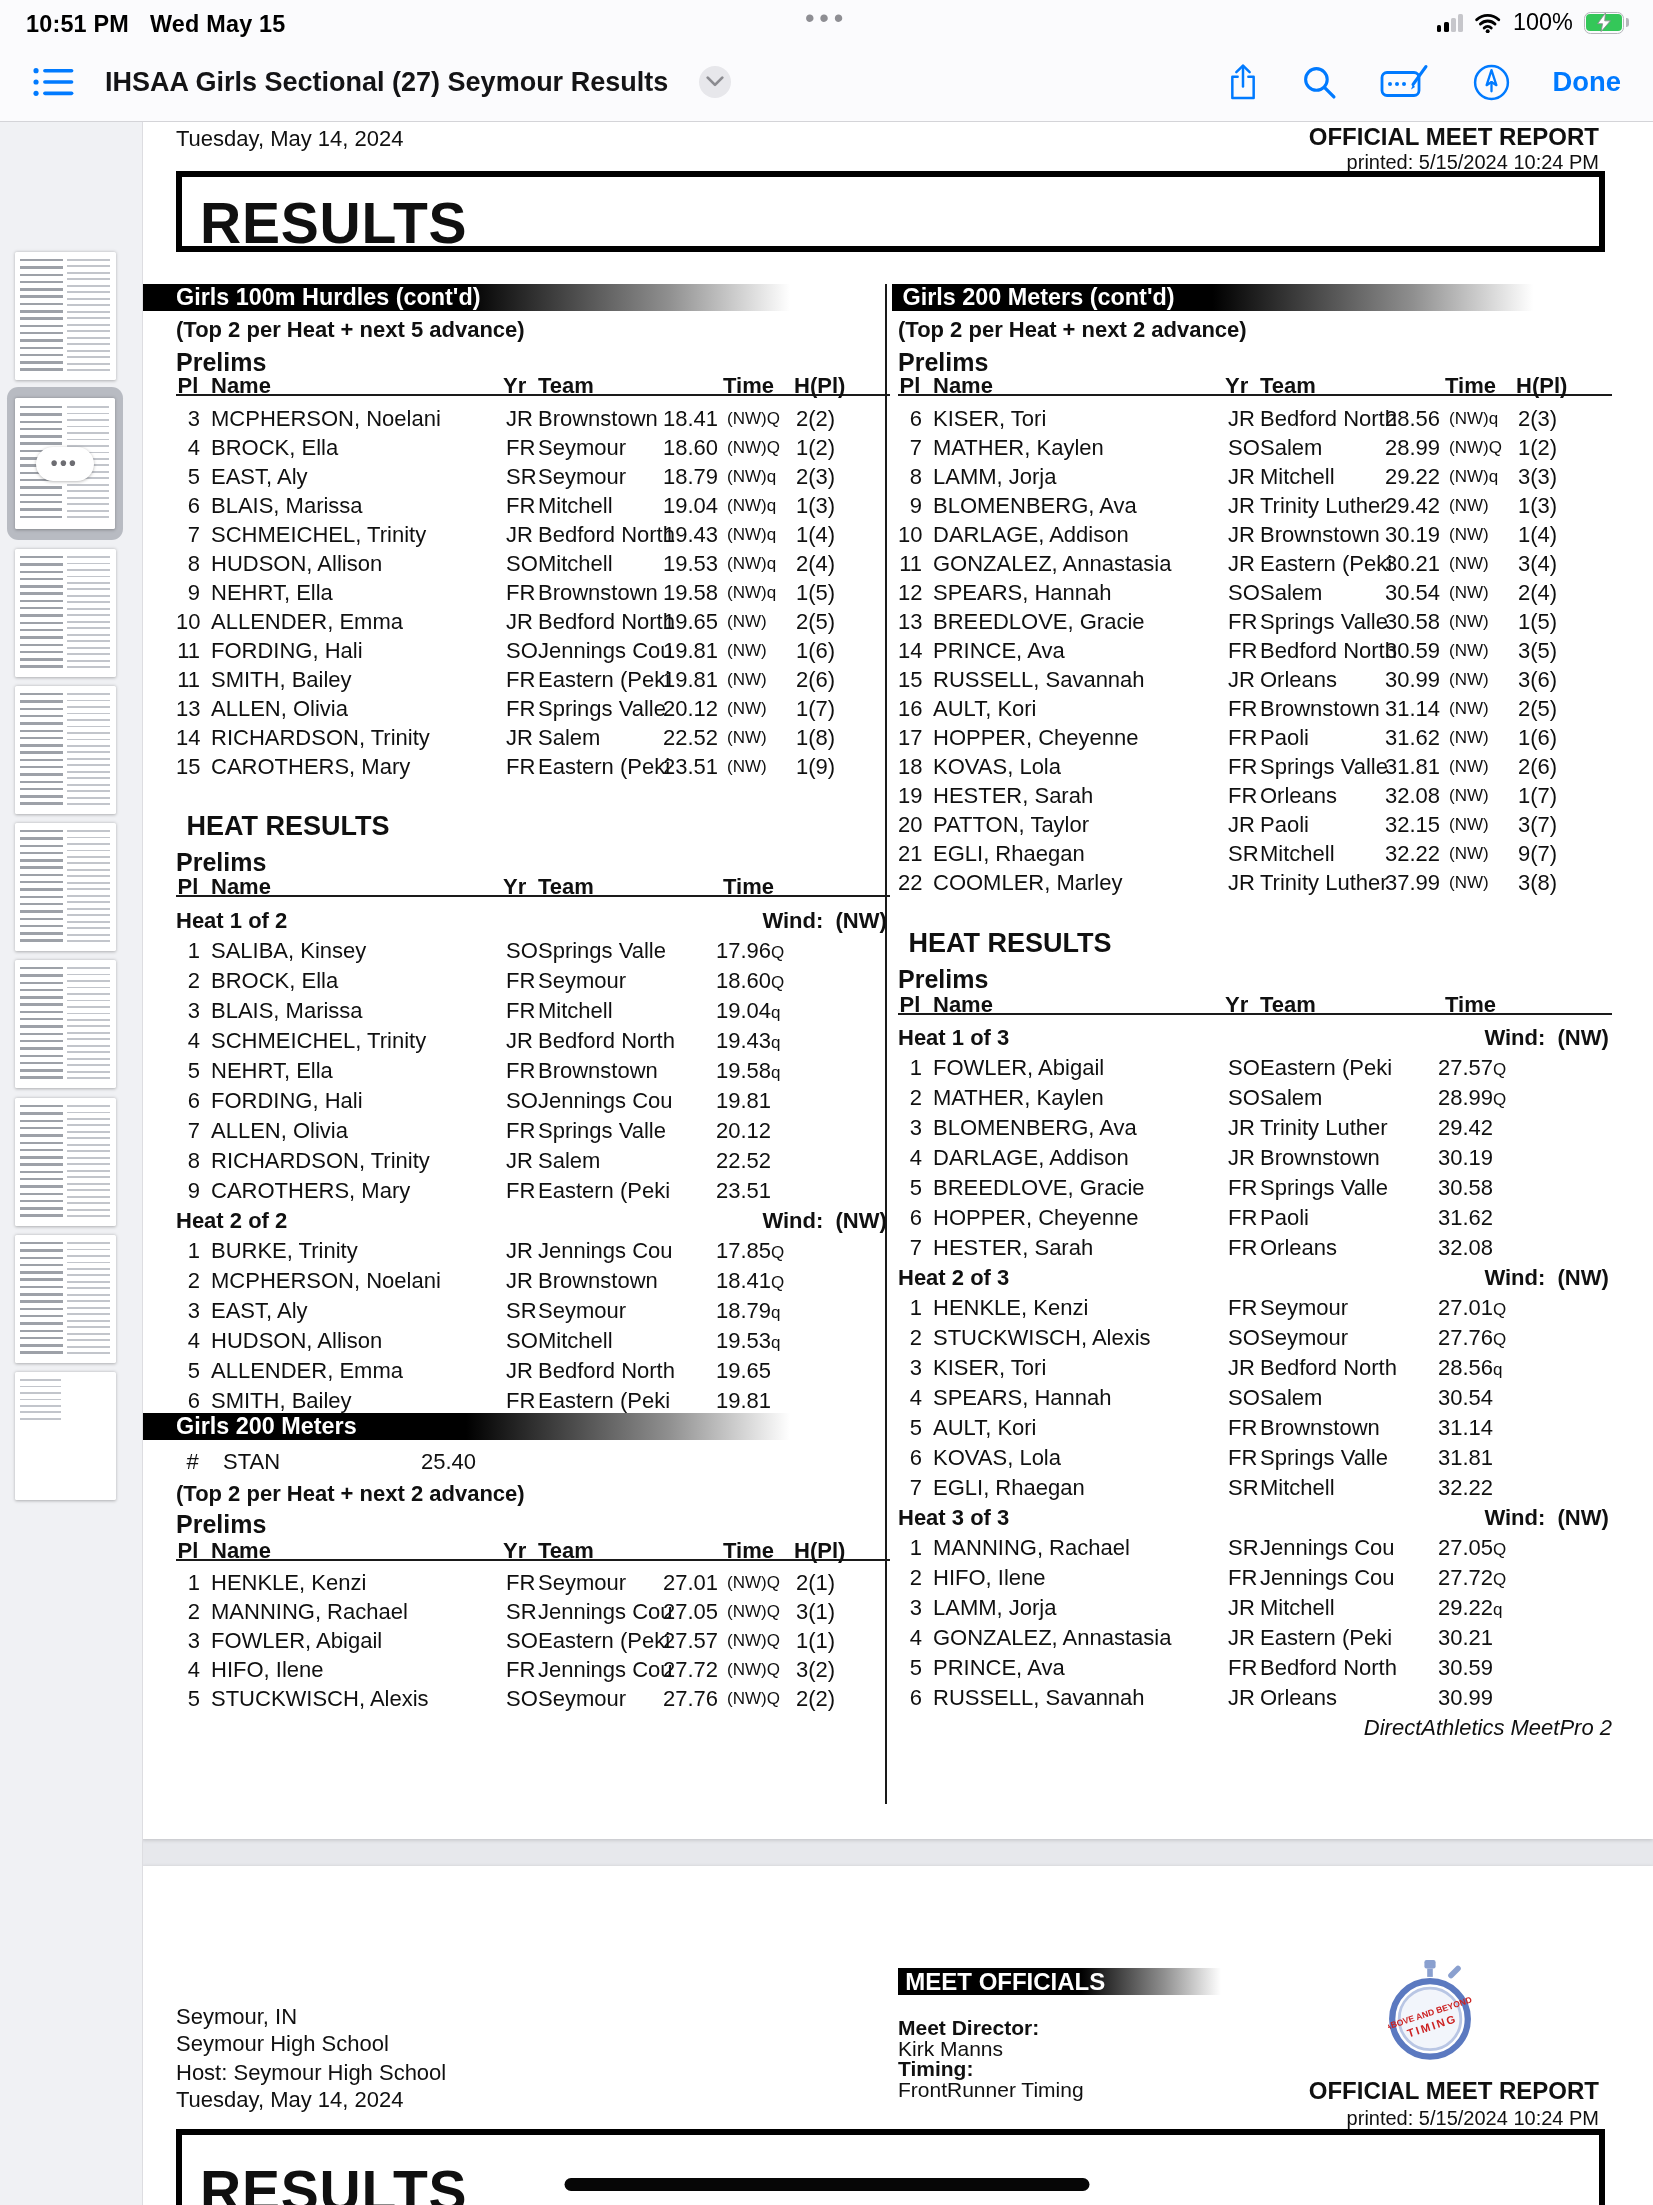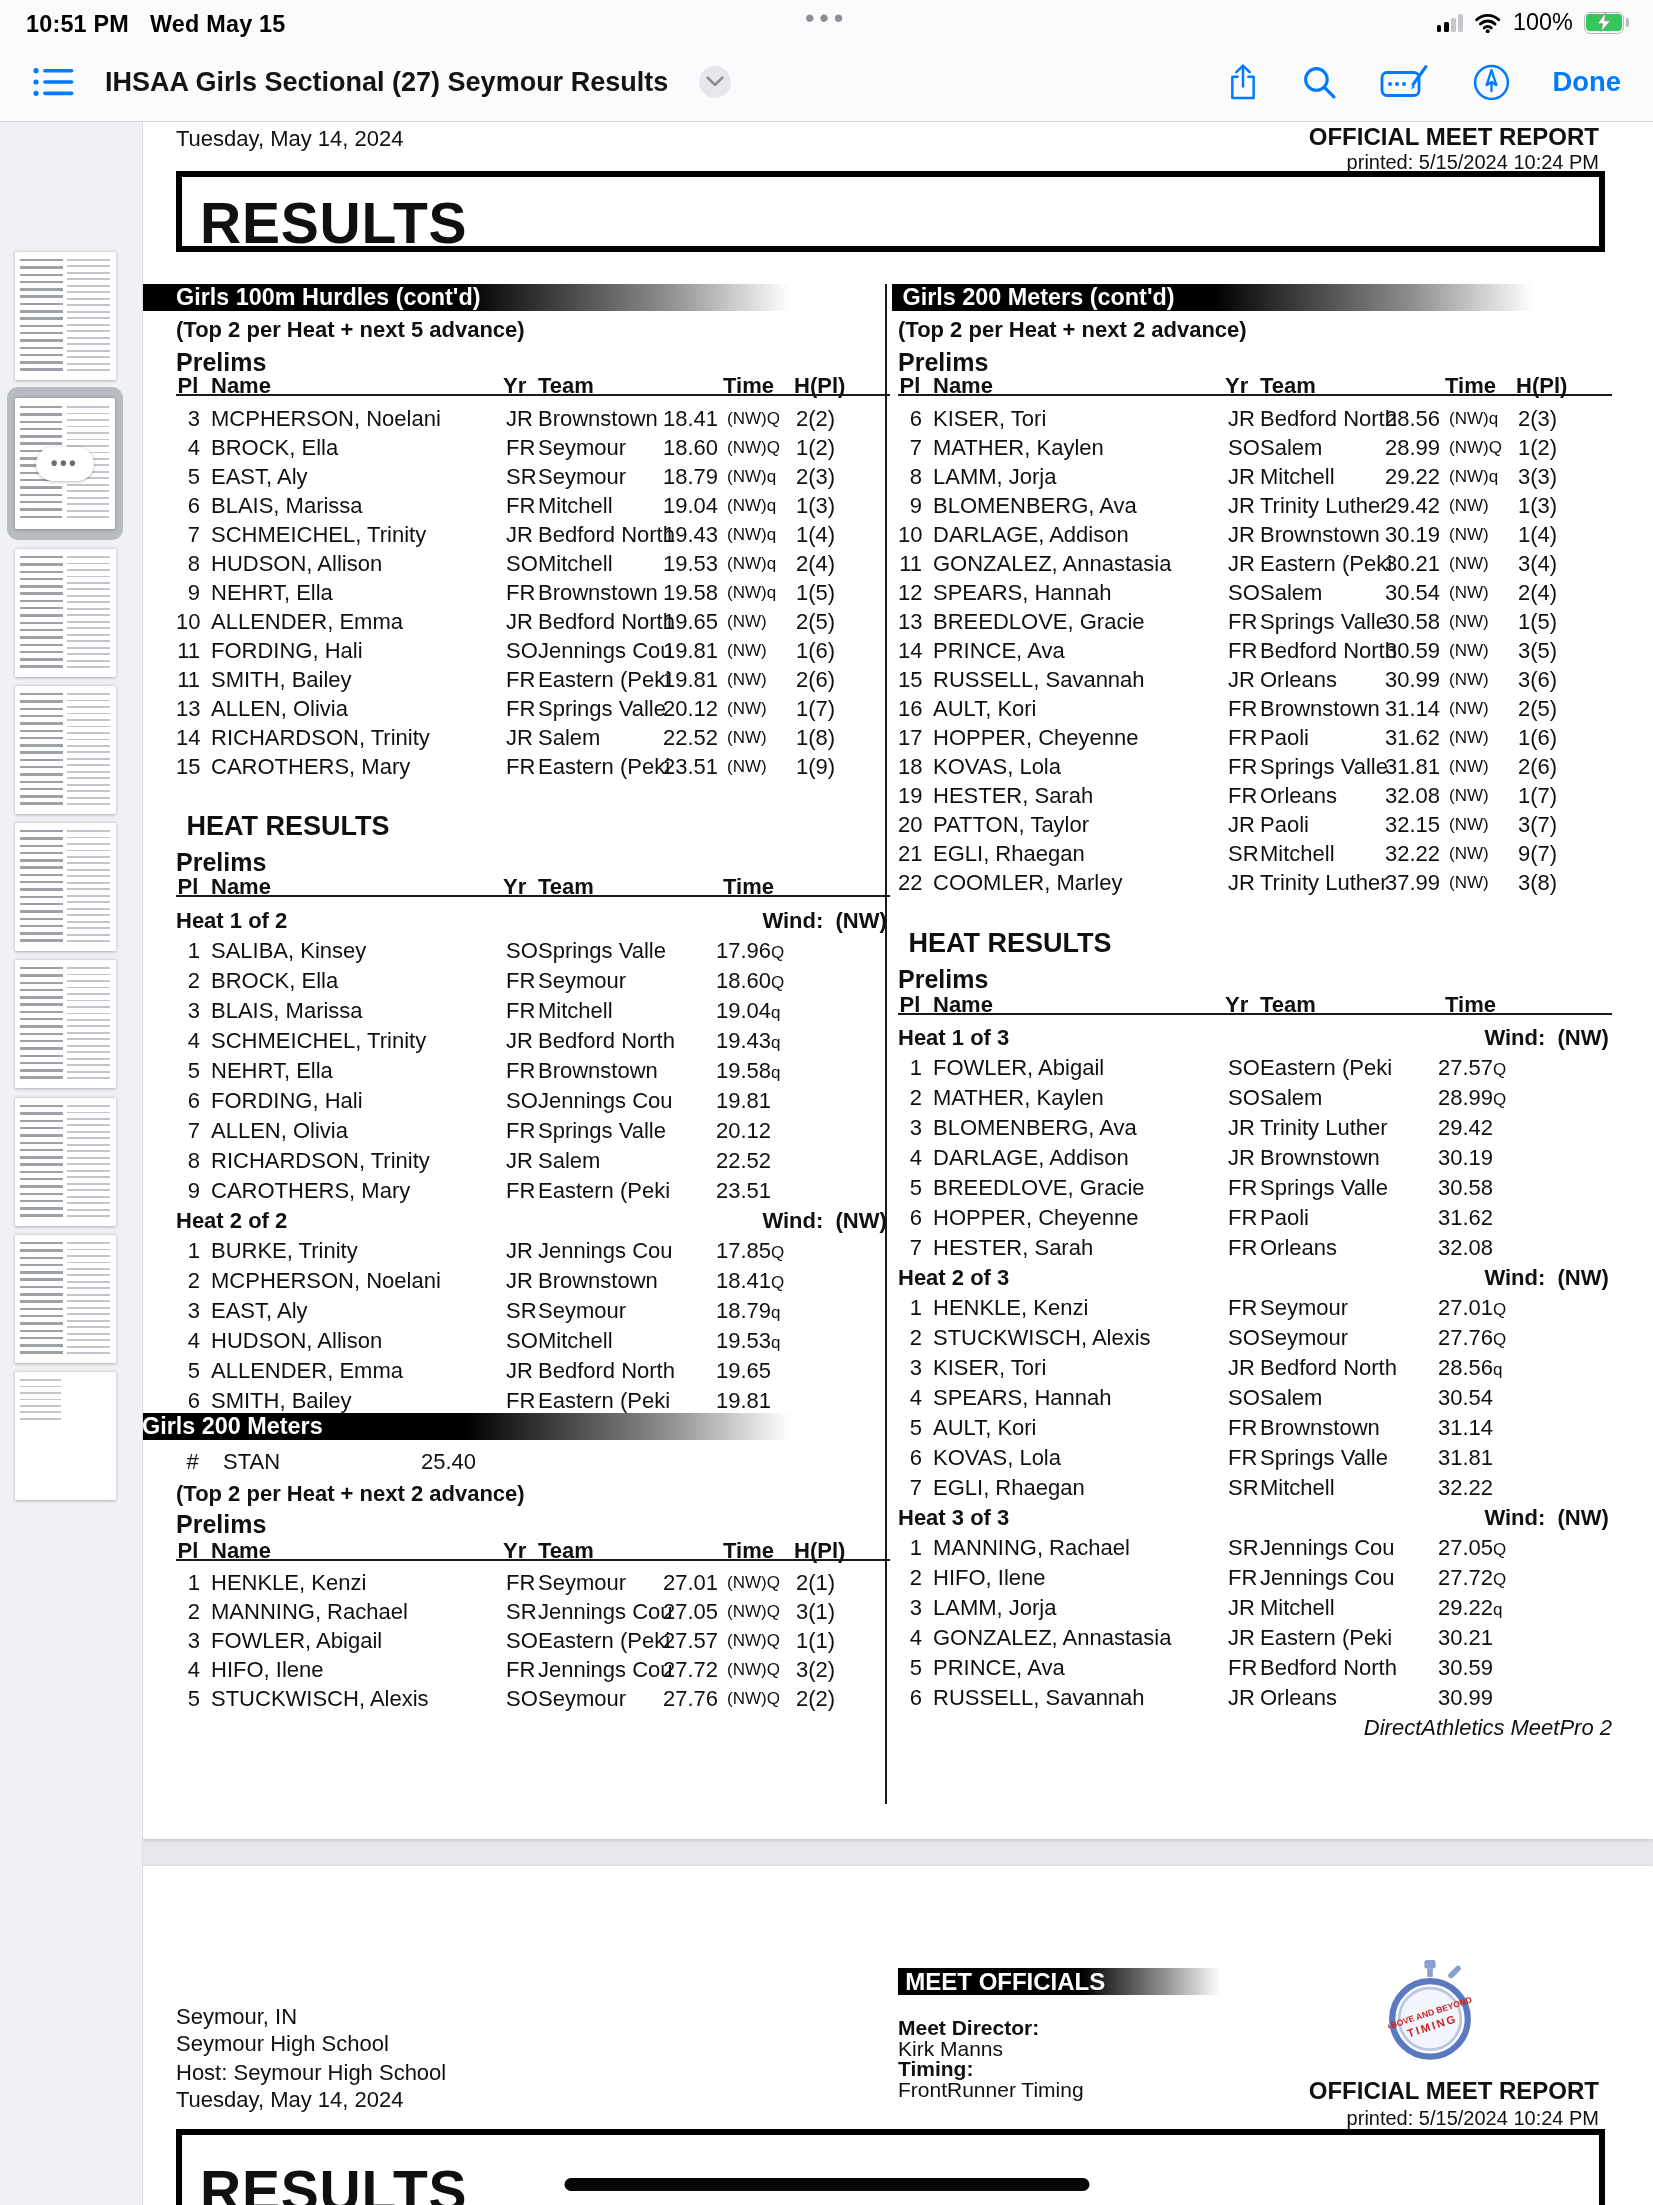--- a/index.html
+++ b/index.html
@@ -541,21 +541,21 @@
           <span class="c-name">STUCKWISCH, Alexis</span>
           <span class="c-yr">SO</span>
           <span class="c-team">Seymour</span>
           <span class="c-time">27.76</span>
           <span class="c-wind">(NW)Q</span>
           <span class="c-hpl">2(2)</span>
         </div>
       </div>
   </div>
 
-  <div class="eventbar" style="left:0;top:1292px;width:675px;">Girls 200 Meters</div>
+  <div class="eventbar" style="left:0;top:1292px;width:675px;padding-left:34px;">Girls 200 Meters</div>
 
   <div class="colR">
     <div class="abs lbl-advance" style="left:0;top:196px;">(Top 2 per Heat + next 2 advance)</div>
     <div class="abs lbl-prelims" style="left:0;top:227px;">Prelims</div>
     <div class="thead" style="left:0;top:252px;">
       <span class="h-pl">Pl</span>
       <span class="h-name">Name</span>
       <span class="h-yr">Yr</span>
       <span class="h-team">Team</span>
       <span class="h-time">Time</span>

